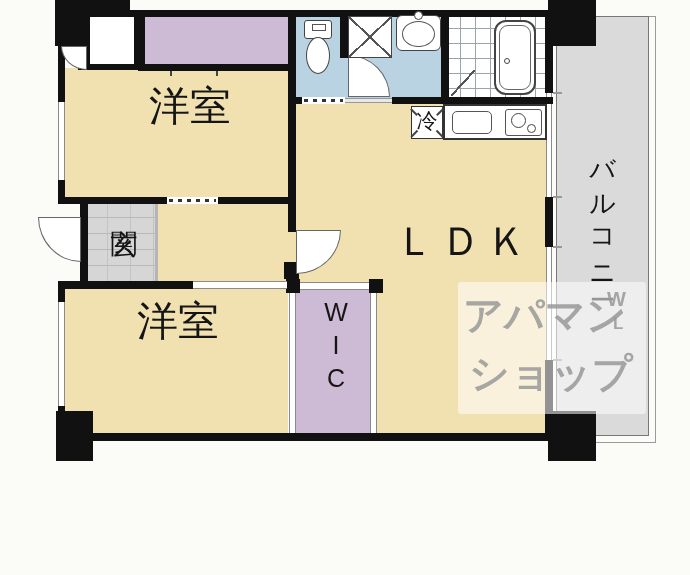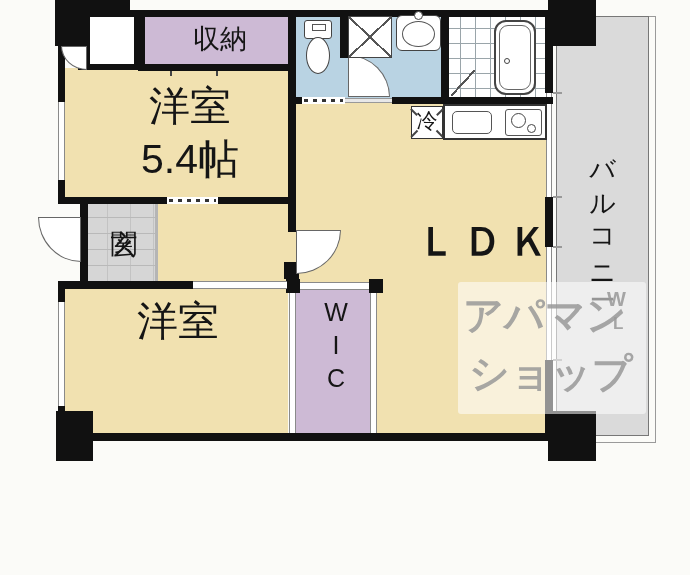--- a/index.html
+++ b/index.html
@@ -144,27 +144,25 @@
     <div class="corner-mark" style="left:-1px;bottom:1px;transform:rotate(-45deg);transform-origin:left center;"></div>
     <div class="corner-mark" style="right:-1px;bottom:1px;transform:rotate(45deg);transform-origin:right center;"></div>
     <div class="label" style="left:0;right:0;top:3px;font-size:21px;">冷</div>
   </div>
 
   <div class="wtick" style="left:553px;top:92px;width:9px;height:2px;"></div>
   <div class="wtick" style="left:553px;top:196px;width:9px;height:2px;"></div>
   <div class="wtick" style="left:553px;top:246px;width:9px;height:2px;"></div>
   <div class="wtick" style="left:553px;top:359px;width:9px;height:2px;"></div>
 
-  <div class="label" style="left:150px;top:25px;width:140px;font-size:27px;">収納</div>
   <div class="label" style="left:90px;top:85px;width:200px;font-size:41px;">洋室</div>
-  <div class="label" style="left:90px;top:138px;width:200px;font-size:41px;">5.4帖</div>
   <div class="label-v" style="left:106px;top:208px;font-size:27px;letter-spacing:2px;">玄関</div>
   <div class="label" style="left:78px;top:300px;width:200px;font-size:41px;">洋室</div>
   <div class="label-v" style="left:321px;top:298px;font-size:25px;letter-spacing:5px;">WIC</div>
-  <div class="label" style="left:397px;top:220px;width:178px;font-size:40px;letter-spacing:6px;font-weight:bold;">ＬＤＫ</div>
+  <div class="label" style="left:375px;top:220px;width:178px;font-size:40px;letter-spacing:6px;">ＬＤＫ</div>
   <div class="label-v" style="left:586px;top:140px;font-size:26px;letter-spacing:7px;">バルコニー</div>
 
   <div class="wm-box" style="left:458px;top:282px;width:188px;height:132px;"></div>
   <div class="wm-text" style="left:469px;top:346px;font-size:40px;">ショップ</div>
   <div class="wm-text" style="left:463px;top:288px;font-size:40px;">アパマン</div>
   <div class="wm-text" style="left:607px;top:288px;font-size:20px;">W</div>
   <div class="wm-text" style="left:613px;top:314px;font-size:17px;">L</div>
 
 </div>
 

